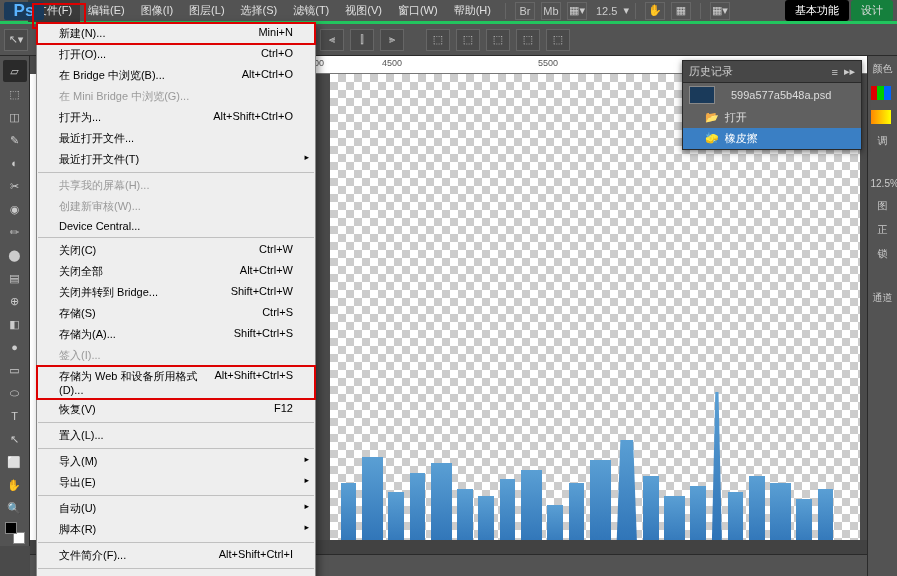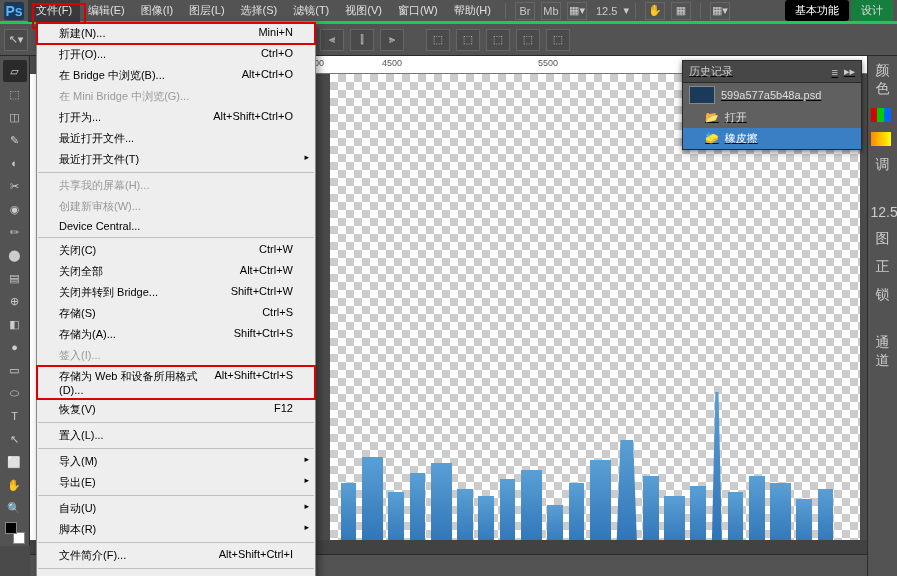--- a/index.html
+++ b/index.html
@@ -1,18 +1,18 @@
 <!DOCTYPE html>
 <html><head>
 <meta charset="utf-8">
 <style>
 * { margin:0; padding:0; box-sizing:border-box; font-family:"Microsoft YaHei",Arial,sans-serif; font-size:11px; user-select:none; }
 body { width:897px; height:576px; background:#4a4a4a; overflow:hidden; position:relative; }
 .menubar { height:24px; background:#535353; display:flex; align-items:center; padding-left:28px; border-bottom:3px solid #22c55e; }
-.ps-logo { position:absolute; left:4px; top:2px; width:20px; height:18px; background:#1a3a5a; color:#5ab3ff; font-weight:bold; font-size:14px; display:flex; align-items:center; justify-content:center; border-radius:2px; }
+.ps-logo { position:absolute; left:4px; top:2px; width:40px; height:18px; background:#1a3a5a; color:#5ab3ff; font-weight:bold; font-size:17px; display:flex; align-items:center; justify-content:center; border-radius:2px; }
 .menu-item { color:#e0e0e0; padding:4px 8px; cursor:pointer; }
 .menu-item.open { background:#3a3a3a; }
 .menu-highlight { position:absolute; left:32px; top:3px; width:54px; height:26px; border:2px solid #d00; pointer-events:none; z-index:50; }
 .menu-divider { width:1px; height:16px; background:#666; margin:0 6px; }
 .mb-icon { width:20px; height:18px; margin:0 3px; display:flex; align-items:center; justify-content:center; color:#ccc; border:1px solid #666; }
 .mb-text { color:#ccc; margin:0 6px; }
 .right-tabs { margin-left:auto; display:flex; gap:2px; margin-right:4px; }
 .rtab { padding:3px 10px; color:#ddd; background:#15803d; border-radius:3px; }
 .rtab.active { background:#000000; color:#fff; }
 .options-bar { height:32px; background:#535353; border-bottom:1px solid #2a2a2a; display:flex; align-items:center; padding-left:4px; gap:6px; position:relative; z-index:5;}
@@ -28,29 +28,29 @@
 .dd-item.highlighted { outline:2px solid #d00; outline-offset:-1px; }
 .dd-sep { height:1px; background:#c0c0c0; margin:2px 1px; }
 .dd-arrow::after { content:"▸"; position:absolute; right:6px; font-size:9px; }
 .canvas-area { position:absolute; left:30px; top:56px; right:30px; bottom:30px; background:#4a4a4a; }
 .ruler-h { position:absolute; left:20px; right:0; top:0; height:18px; background:#fff; border-bottom:1px solid #777; overflow:hidden; }
 .ruler-v { position:absolute; left:0; top:18px; bottom:0; width:20px; background:#fff; border-right:1px solid #777; }
 .ruler-tick { position:absolute; font-size:9px; color:#555; }
 .canvas { position:absolute; left:300px; top:18px; width:530px; height:480px; background-image:linear-gradient(45deg,#ccc 25%,transparent 25%),linear-gradient(-45deg,#ccc 25%,transparent 25%),linear-gradient(45deg,transparent 75%,#ccc 75%),linear-gradient(-45deg,transparent 75%,#ccc 75%); background-size:16px 16px; background-position:0 0,0 8px,8px -8px,-8px 0; background-color:#fff; }
 .skyline { position:absolute; bottom:0; left:0; right:0; height:130px; }
 .building { position:absolute; bottom:0; background:linear-gradient(180deg,#5a9fd4 0%,#2a6fb4 100%); }
-.history-panel { position:absolute; right:35px; top:60px; width:180px; background:#a16207; border:1px solid #2a2a2a; box-shadow:0 2px 6px rgba(0,0,0,0.5); z-index:60;text-decoration:underline; }
+.history-panel { position:absolute; right:35px; top:60px; width:180px; background:#a16207; border:1px solid #2a2a2a; box-shadow:0 2px 6px rgba(0,0,0,0.5); z-index:60; }
 .panel-header { height:22px; background:#474747; display:flex; align-items:center; padding:0 6px; color:#ccc; border-bottom:1px solid #2a2a2a; }
 .panel-body { background:#606060; }
-.hist-thumb { display:flex; align-items:center; padding:3px 6px; gap:6px; color:#ddd; }
+.hist-thumb { display:flex; align-items:center; padding:3px 6px; gap:16px; color:#ddd; }
 .thumb { width:26px; height:18px; background:#1a3a5a; border:1px solid #888; }
 .hist-row { display:flex; align-items:center; padding:3px 6px 3px 22px; gap:6px; color:#ddd; }
 .hist-row.sel { background:#3a7fc4; color:#fff; }
 .right-bar { position:absolute; right:0; top:56px; width:30px; bottom:0; background:#535353; border-left:1px solid #2a2a2a; display:flex; flex-direction:column; align-items:center; gap:6px; padding-top:4px; }
-.rb-item { width:24px; padding:2px 0; color:#ccc; font-size:14px; text-align:center; writing-mode:horizontal-tb; }
+.rb-item { width:24px; padding:2px 0; color:#ccc; font-size:10px; text-align:center; writing-mode:horizontal-tb; }
 .swatch { width:20px; height:14px; display:flex; }
 .sw { flex:1; }
 .status { position:absolute; bottom:0; left:30px; right:30px; height:22px; background:#535353; border-top:1px solid #2a2a2a; display:flex; align-items:center; padding:0 8px; color:#ccc; gap:16px; }
 .scroll-h { position:absolute; bottom:22px; left:30px; right:30px; height:14px; background:#424242; }
 </style>
 </head>
 <body>
 
 <div class="ps-logo">Ps</div>
 

